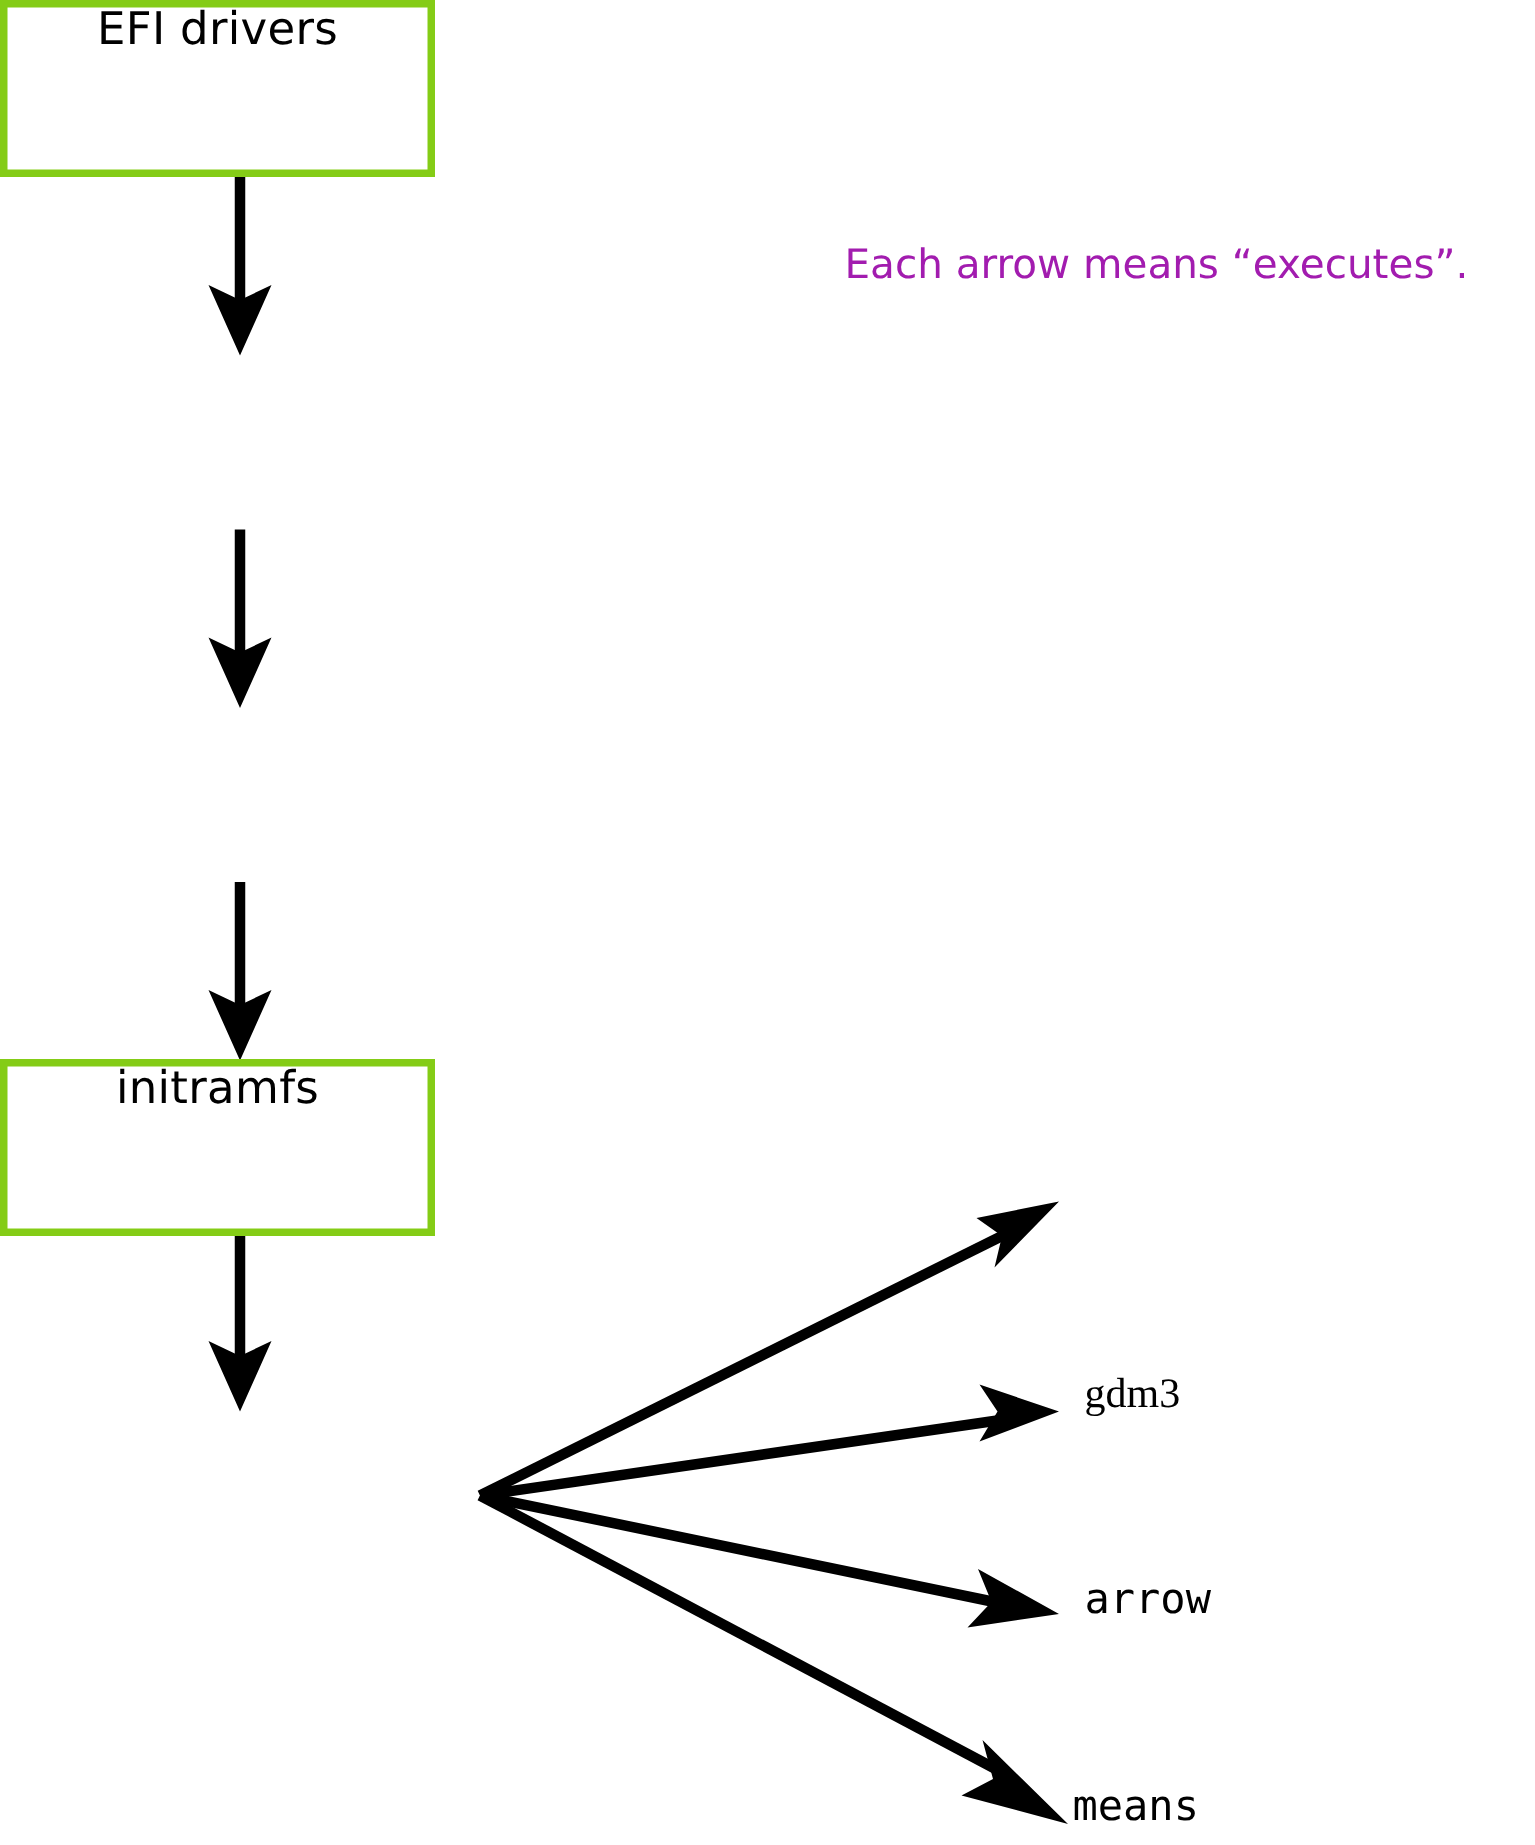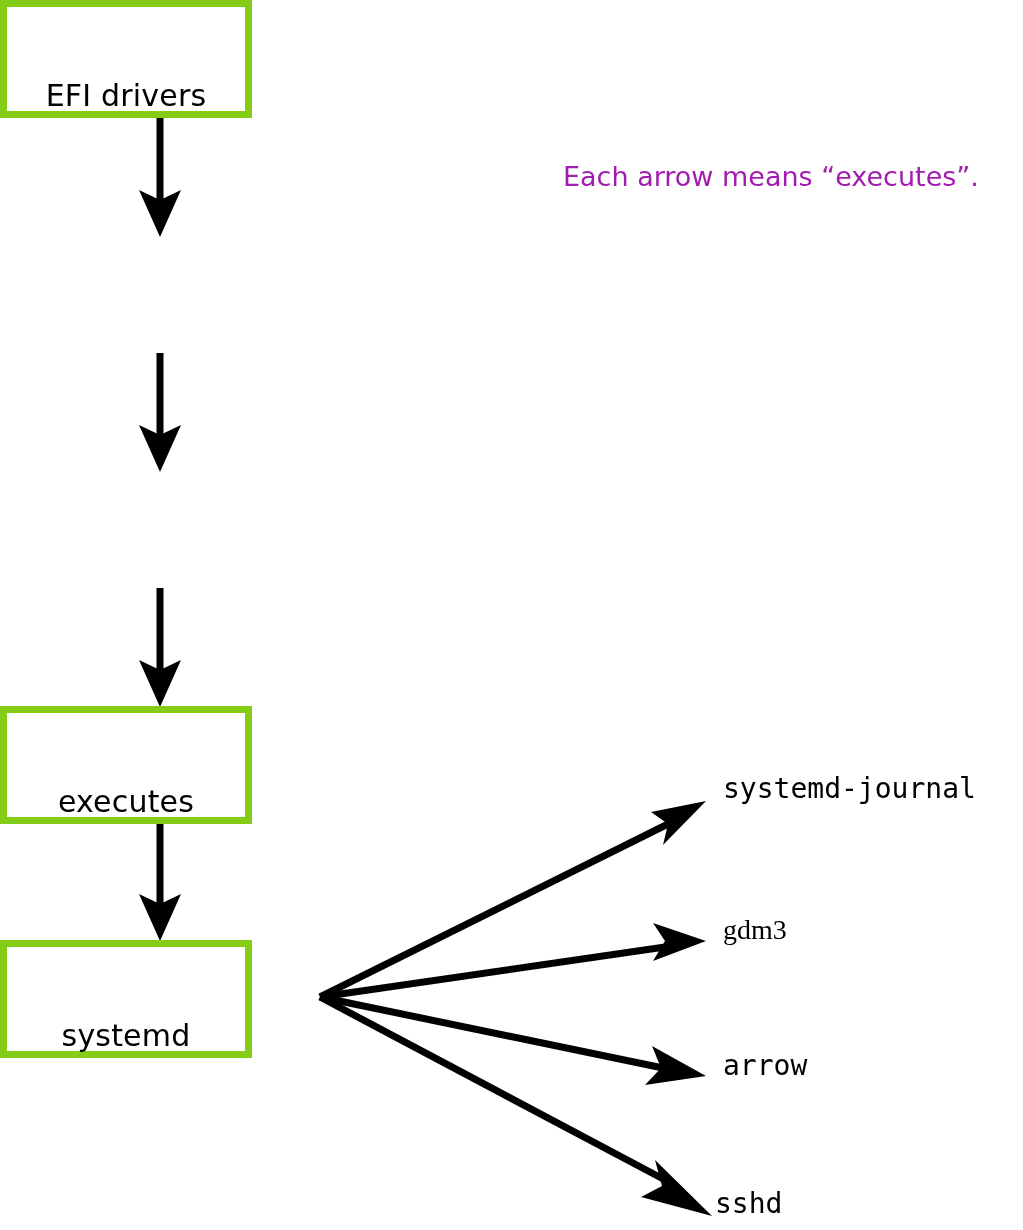--- a/index.html
+++ b/index.html
@@ -14,27 +14,27 @@
     height: 1230px;
     background: #ffffff;
     overflow: hidden;
     font-family: "DejaVu Sans", sans-serif;
   }
 
   
   .node-box {
     position: absolute;
     left: 0;
-    width: 252px;
+    width: 290px;
     height: 118px;
     box-sizing: border-box;
-    border: 7px solid #84cc16;
+    border: 5px solid #84cc16;
     background: #ffffff;
     display: flex;
-    align-items: flex-end;
+    align-items: flex-start;
     justify-content: center;
   }
   .node-label {
     font-family: "DejaVu Sans", sans-serif;
     font-size: 30px;
     line-height: 1;
     color: #000000;
     letter-spacing: 0.2px;
     white-space: nowrap;
   }
@@ -127,27 +127,23 @@
     </g>
   </svg>
 
   <div class="node-box box-efi">
     <span class="node-label">EFI drivers</span>
   </div>
 
 
 
   <div class="node-box box-initramfs">
-    <span class="node-label">executes</span>
+    <span class="node-label">initramfs</span>
   </div>
 
-  <div class="node-box box-systemd">
-    <span class="node-label">systemd</span>
-  </div>
 
-  <div class="service-label lbl-journal">systemd-journal</div>
   <div class="service-label lbl-gdm3">gdm3</div>
   <div class="service-label lbl-getty">arrow</div>
-  <div class="service-label lbl-sshd">sshd</div>
+  <div class="service-label lbl-sshd">means</div>
 
   <div class="annotation note-exec">Each arrow means “executes”.</div>
 
 </div>
 
 </body></html>

